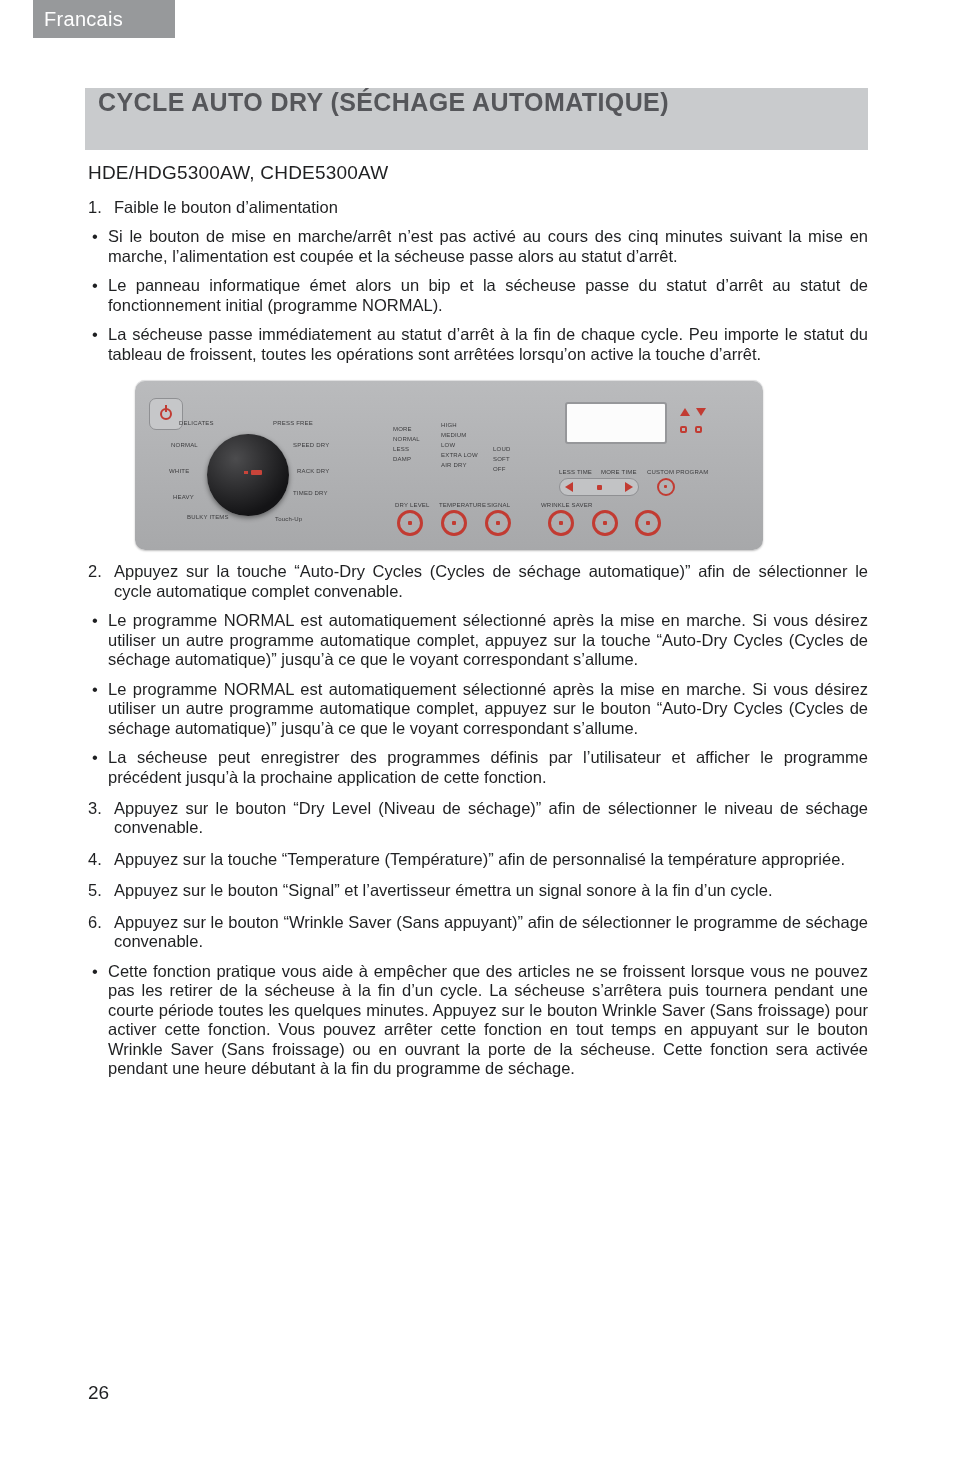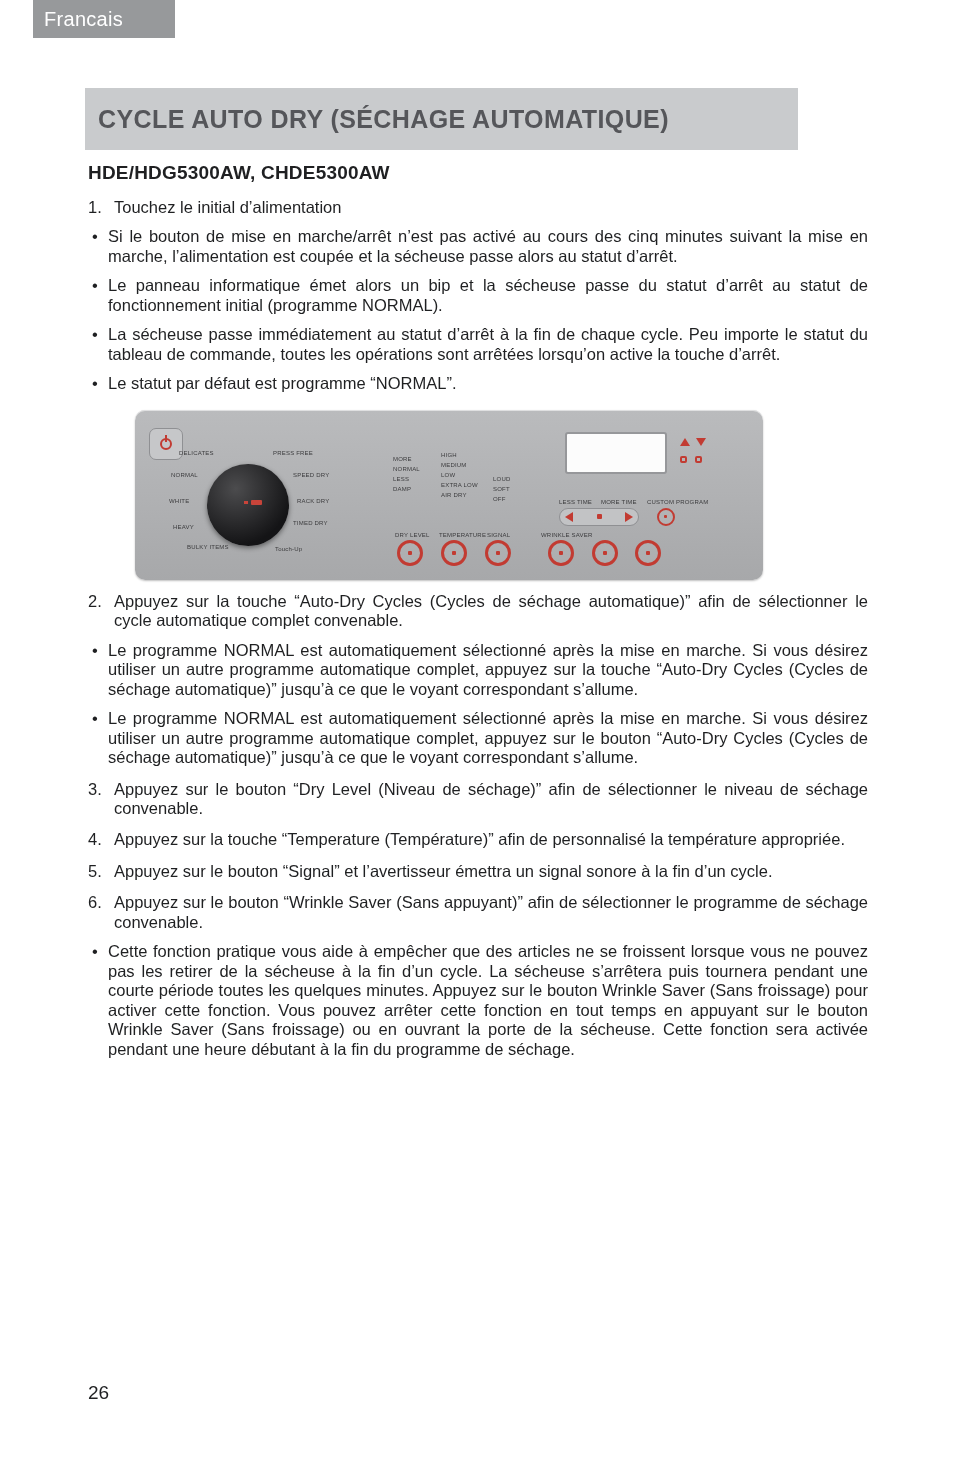--- a/index.html
+++ b/index.html
@@ -17,28 +17,28 @@
     color:var(--ink);
   }
   
   .lang-tab{
     margin-left:33px;width:142px;height:38px;background:var(--tab-bg);
     display:flex;align-items:center;padding-left:11px;
     color:#ffffff;font-size:20px;font-weight:400;letter-spacing:.3px;
   }
   
   .title-banner{
-    margin:50px 0 0 85px;width:713px;height:62px;background:var(--banner-bg);
-    display:flex;align-items:center;padding-left:13px;
+    margin:50px 0 0 85px;width:783px;height:62px;background:var(--banner-bg);
+    display:flex;align-items:flex-start;padding-left:13px;
   }
   .title-banner h1{
     font-size:25px;font-weight:700;color:#55565a;letter-spacing:.4px;
   }
   .content{margin:12px 86px 0 88px;width:780px;}
-  .model-heading{font-size:19px;font-weight:700;margin-bottom:14px;letter-spacing:.2px;}
+  .model-heading{font-size:19px;font-weight:400;margin-bottom:14px;letter-spacing:.2px;}
   .step{display:flex;margin-top:12px;font-size:16.5px;line-height:1.18;}
   .step-num{flex:none;width:26px;}
   .step-text{flex:1;text-align:justify;}
   .bullet{display:flex;margin-top:10px;font-size:16.5px;line-height:1.18;padding-left:4px;}
   .bullet .marker{flex:none;width:16px;}
   .bullet .marker::before{content:"\2022";}
   .bullet .btext{flex:1;text-align:justify;}
 
   
   .panel-wrap{margin:16px 0 4px 47px;}
@@ -98,38 +98,34 @@
 <div class="title-banner">
   <h1>CYCLE AUTO DRY (SÉCHAGE AUTOMATIQUE)</h1>
 </div>
 
 <div class="content">
 
   <h2 class="model-heading">HDE/HDG5300AW, CHDE5300AW</h2>
 
   <div class="step">
     <span class="step-num">1.</span>
-    <span class="step-text">Touchez le initial d’alimentation</span>
+    <span class="step-text">Faible le bouton d’alimentation</span>
   </div>
 
   <div class="bullet">
     <span class="marker"></span>
     <span class="btext">Si le bouton de mise en marche/arrêt n’est pas activé au cours des cinq minutes suivant la mise en marche, l’alimentation est coupée et la sécheuse passe alors au statut d’arrêt.</span>
   </div>
   <div class="bullet">
     <span class="marker"></span>
     <span class="btext">Le panneau informatique émet alors un bip et la sécheuse passe du statut d’arrêt au statut de fonctionnement initial (programme NORMAL).</span>
   </div>
   <div class="bullet">
     <span class="marker"></span>
-    <span class="btext">La sécheuse passe immédiatement au statut d’arrêt à la fin de chaque cycle. Peu importe le statut du tableau de commande, toutes les opérations sont arrêtées lorsqu’on active la touche d’arrêt.</span>
-  </div>
-  <div class="bullet">
-    <span class="marker"></span>
-    <span class="btext">Le statut par défaut est programme “NORMAL”.</span>
+    <span class="btext">La sécheuse passe immédiatement au statut d’arrêt à la fin de chaque cycle. Peu importe le statut du tableau de froissent, toutes les opérations sont arrêtées lorsqu’on active la touche d’arrêt.</span>
   </div>
 
   <div class="panel-wrap">
     <div class="panel">
 
       <div class="power-btn">
         <span class="power-glyph"></span>
       </div>
 
       <div class="knob">
@@ -199,20 +195,24 @@
   </div>
 
   <div class="bullet">
     <span class="marker"></span>
     <span class="btext">Le programme NORMAL est automatiquement sélectionné après la mise en marche. Si vous désirez utiliser un autre programme automatique complet, appuyez sur la touche “Auto-Dry Cycles (Cycles de séchage automatique)” jusqu’à ce que le voyant correspondant s’allume.</span>
   </div>
   <div class="bullet">
     <span class="marker"></span>
     <span class="btext">Le programme NORMAL est automatiquement sélectionné après la mise en marche. Si vous désirez utiliser un autre programme automatique complet, appuyez sur le bouton “Auto-Dry Cycles (Cycles de séchage automatique)” jusqu’à ce que le voyant correspondant s’allume.</span>
   </div>
+  <div class="bullet">
+    <span class="marker"></span>
+    <span class="btext">La sécheuse peut enregistrer des programmes définis par l’utilisateur et afficher le programme précédent jusqu’à la prochaine application de cette fonction.</span>
+  </div>
 
   <div class="step">
     <span class="step-num">3.</span>
     <span class="step-text">Appuyez sur le bouton “Dry Level (Niveau de séchage)” afin de sélectionner le niveau de séchage convenable.</span>
   </div>
 
   <div class="step">
     <span class="step-num">4.</span>
     <span class="step-text">Appuyez sur la touche “Temperature (Température)” afin de personnalisé la température appropriée.</span>
   </div>

